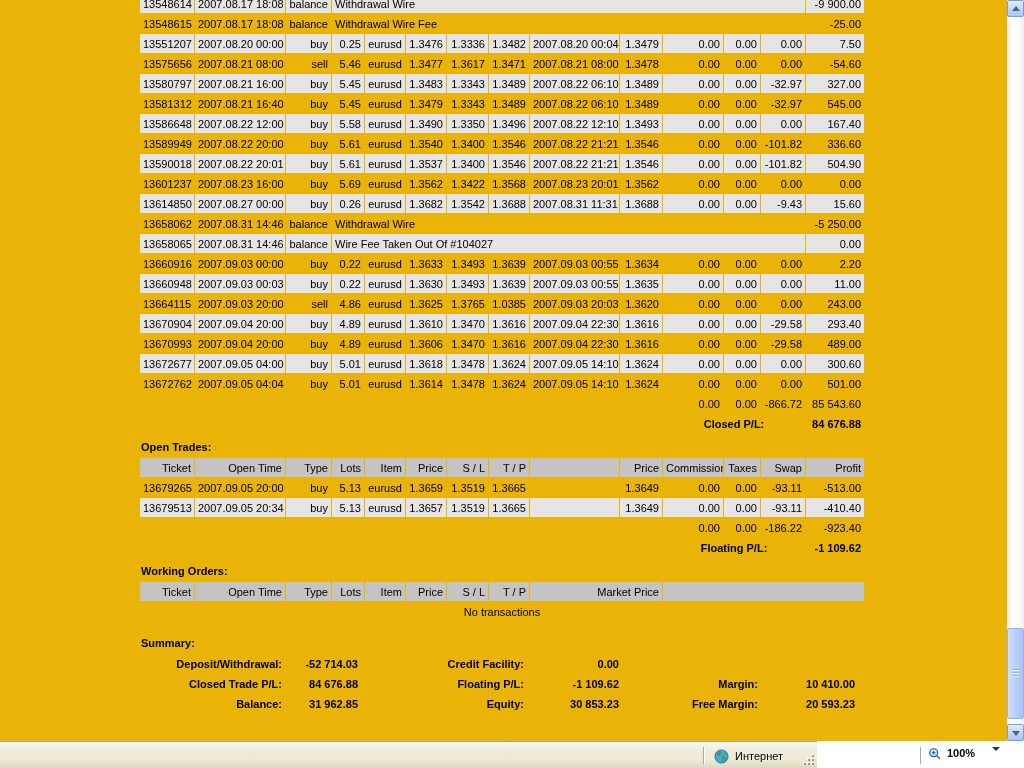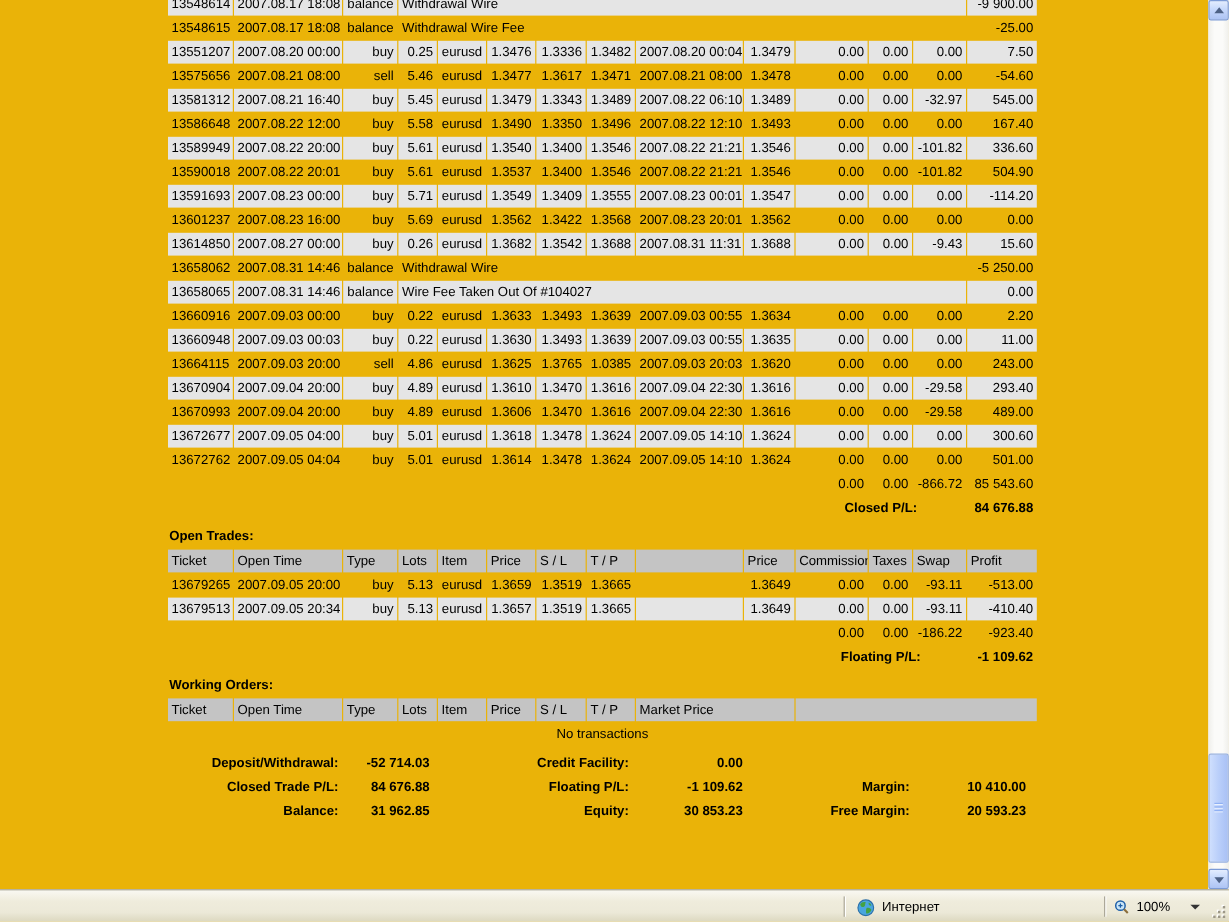--- a/index.html
+++ b/index.html
@@ -8,21 +8,21 @@
     width:1024px; height:768px; overflow:hidden; background:#fff;
     font-family:"Liberation Sans", sans-serif; font-size:11px; color:#000; position:relative;
   }
   .viewport { position:absolute; left:0; top:0; width:1007px; height:741px; overflow:hidden; background:#eab308; }
   .content { position:absolute; left:139px; top:-7px; width:730px; }
 
   table.report { border-collapse:separate; border-spacing:1px; table-layout:fixed; width:726px; }
   table.report td, table.report th {
     font-size:11px; white-space:nowrap; overflow:hidden; height:19px; padding:0 3px;
   }
-  th.hc { background:#C4C4C4; font-weight:normal; text-align:left; height:15px; padding:0 1px; }
+  th.hc { background:#C4C4C4; font-weight:normal; text-align:right; height:15px; padding:0 1px; }
   tbody.striped-odd  tr:nth-child(odd)  td { background:#E5E5E5; }
   tbody.striped-even tr:nth-child(even) td { background:#E5E5E5; }
 
   .c-ticket   { text-align:right; padding-right:4px; }
   .c-open_time{ text-align:center; }
   .c-type     { text-align:right; padding-right:6px; }
   .c-lots     { text-align:right; padding-right:4px; }
   .c-item     { text-align:center; }
   .c-price, .c-sl, .c-tp { text-align:right; padding-right:6px; }
   .c-close_time { text-align:center; }
@@ -48,27 +48,27 @@
   .sb-up { top:0; }
   .sb-up .tri { top:5px; border-bottom:5px solid #4D6185; }
   .sb-down { top:724px; }
   .sb-down .tri { top:6px; border-top:5px solid #4D6185; }
   .sb-thumb { position:absolute; left:0; top:628px; width:17px; height:91px; border:1px solid #98B1E0; border-radius:2px;
     background:linear-gradient(90deg,#CFDFFD,#BACFFA 50%,#A9C1F5); }
   .sb-thumb .grip { position:absolute; left:4px; top:40px; width:7px; height:1px; background:#8FB0F4;
     box-shadow:0 1px 0 #E9F1FE, 0 3px 0 #8FB0F4, 0 4px 0 #E9F1FE, 0 6px 0 #8FB0F4, 0 7px 0 #E9F1FE; }
 
   
-  .status-bar { position:absolute; left:0; top:741px; width:1024px; height:27px;
+  .status-bar { position:absolute; left:0; top:741px; width:817px; height:27px;
     border-top:1px solid #A9A592;
     background:linear-gradient(#F9F8F2,#EFECDC 35%,#ECE9D8 70%,#DCD8C0); }
   .sb-divider { position:absolute; top:5px; height:17px; width:2px; border-left:1px solid #ACA899; border-right:1px solid #FFFFFF; }
   .zone-panel { position:absolute; left:714px; top:5px; height:18px; display:flex; align-items:center; gap:6px; }
   .zone-text { font-size:11px; }
-  .zoom-panel { position:absolute; left:928px; top:5px; height:18px; display:flex; align-items:center; gap:5px; }
+  .zoom-panel { position:absolute; left:928px; top:5px; height:18px; display:flex; align-items:flex-start; gap:5px;font-weight:bold; }
   .zoom-text { font-size:11px; }
   .dd-arrow { width:0; height:0; border-left:4px solid transparent; border-right:4px solid transparent; border-top:4px solid #333; margin-left:12px; }
   .resize-grip { position:absolute; right:3px; bottom:3px; width:2px; height:2px; background:#9D9889;
     box-shadow:-1px -1px 0 #fff, 0 -4px 0 #9D9889, -1px -5px 0 #fff, 0 -8px 0 #9D9889, -1px -9px 0 #fff,
                -4px 0 0 #9D9889, -5px -1px 0 #fff, -4px -4px 0 #9D9889, -5px -5px 0 #fff,
                -8px 0 0 #9D9889, -9px -1px 0 #fff; }
 </style>
 </head>
 <body>
 
@@ -133,20 +133,36 @@
             <td class="c-sl">1.3617</td>
             <td class="c-tp">1.3471</td>
             <td class="c-close_time">2007.08.21 08:00</td>
             <td class="c-close_price">1.3478</td>
             <td class="c-commission">0.00</td>
             <td class="c-taxes">0.00</td>
             <td class="c-swap">0.00</td>
             <td class="c-profit">-54.60</td>
           </tr>
           <tr>
+            <td class="c-ticket">13580797</td>
+            <td class="c-open_time">2007.08.21 16:00</td>
+            <td class="c-type">buy</td>
+            <td class="c-lots">5.45</td>
+            <td class="c-item">eurusd</td>
+            <td class="c-price">1.3483</td>
+            <td class="c-sl">1.3343</td>
+            <td class="c-tp">1.3489</td>
+            <td class="c-close_time">2007.08.22 06:10</td>
+            <td class="c-close_price">1.3489</td>
+            <td class="c-commission">0.00</td>
+            <td class="c-taxes">0.00</td>
+            <td class="c-swap">-32.97</td>
+            <td class="c-profit">327.00</td>
+          </tr>
+          <tr>
             <td class="c-ticket">13581312</td>
             <td class="c-open_time">2007.08.21 16:40</td>
             <td class="c-type">buy</td>
             <td class="c-lots">5.45</td>
             <td class="c-item">eurusd</td>
             <td class="c-price">1.3479</td>
             <td class="c-sl">1.3343</td>
             <td class="c-tp">1.3489</td>
             <td class="c-close_time">2007.08.22 06:10</td>
             <td class="c-close_price">1.3489</td>
@@ -195,36 +211,20 @@
             <td class="c-item">eurusd</td>
             <td class="c-price">1.3537</td>
             <td class="c-sl">1.3400</td>
             <td class="c-tp">1.3546</td>
             <td class="c-close_time">2007.08.22 21:21</td>
             <td class="c-close_price">1.3546</td>
             <td class="c-commission">0.00</td>
             <td class="c-taxes">0.00</td>
             <td class="c-swap">-101.82</td>
             <td class="c-profit">504.90</td>
-          </tr>
-          <tr>
-            <td class="c-ticket">13591693</td>
-            <td class="c-open_time">2007.08.23 00:00</td>
-            <td class="c-type">buy</td>
-            <td class="c-lots">5.71</td>
-            <td class="c-item">eurusd</td>
-            <td class="c-price">1.3549</td>
-            <td class="c-sl">1.3409</td>
-            <td class="c-tp">1.3555</td>
-            <td class="c-close_time">2007.08.23 00:01</td>
-            <td class="c-close_price">1.3547</td>
-            <td class="c-commission">0.00</td>
-            <td class="c-taxes">0.00</td>
-            <td class="c-swap">0.00</td>
-            <td class="c-profit">-114.20</td>
           </tr>
           <tr>
             <td class="c-ticket">13601237</td>
             <td class="c-open_time">2007.08.23 16:00</td>
             <td class="c-type">buy</td>
             <td class="c-lots">5.69</td>
             <td class="c-item">eurusd</td>
             <td class="c-price">1.3562</td>
             <td class="c-sl">1.3422</td>
             <td class="c-tp">1.3568</td>
@@ -512,20 +512,21 @@
             <th class="hc" colspan="4"></th>
           </tr>
       </thead>
       <tbody>
         <tr>
           <td colspan="14" class="no-trans">No transactions</td>
         </tr>
       </tbody>
     </table>
 
+    <div class="section-heading" style="margin-top:15px">Summary:</div>
     <table class="summary-table">
       <colgroup>
         <col style="width:145px">
           <col style="width:75px">
           <col style="width:165px">
         <col style="width:94px">
           <col style="width:138px">
           <col style="width:96px">
       </colgroup>
       <tbody>

